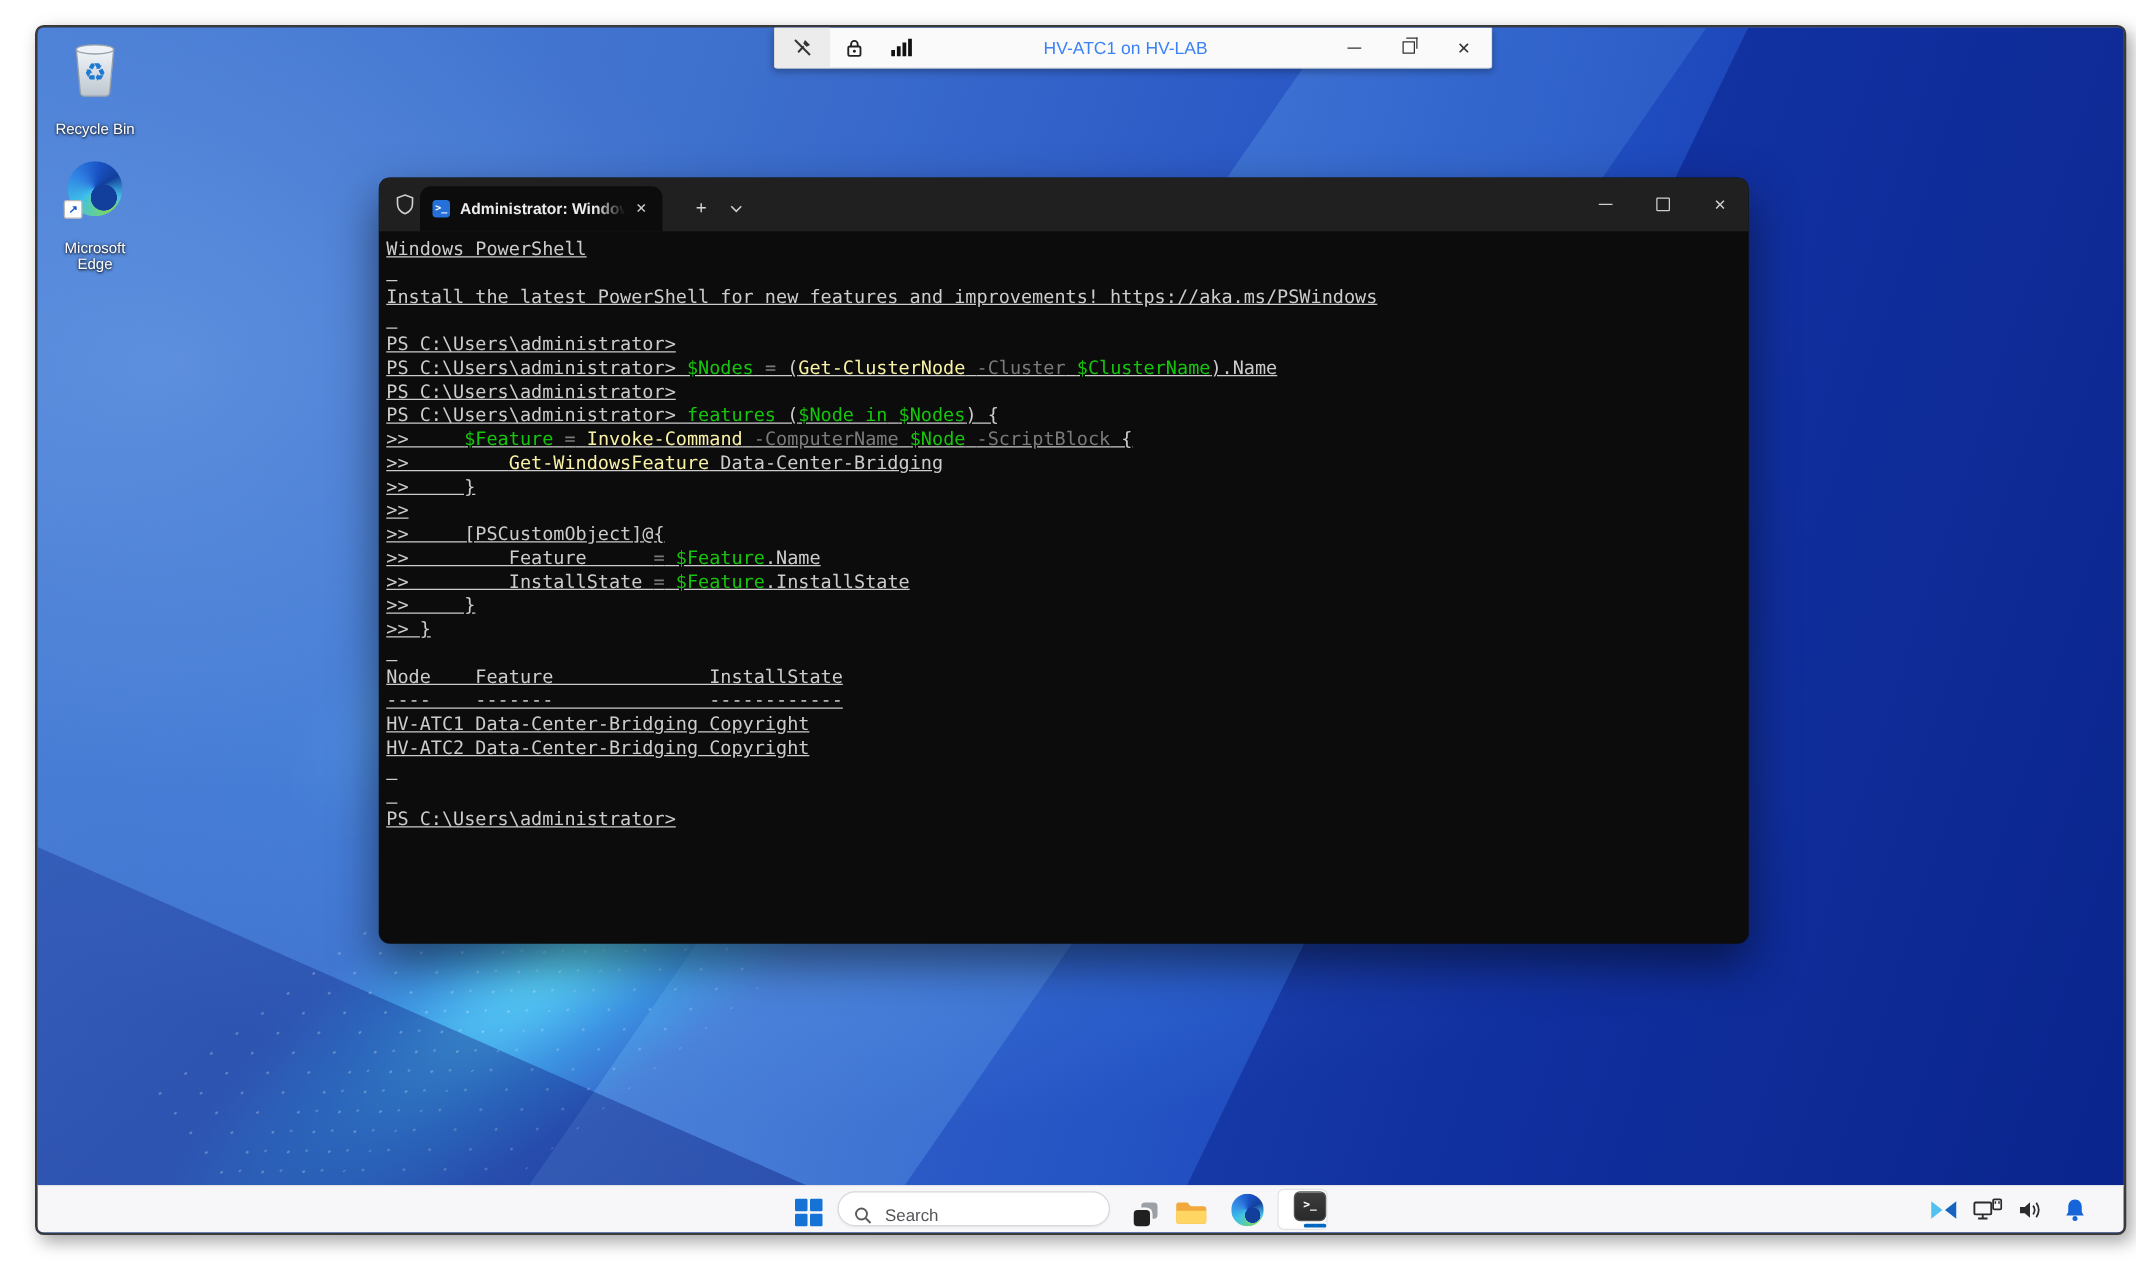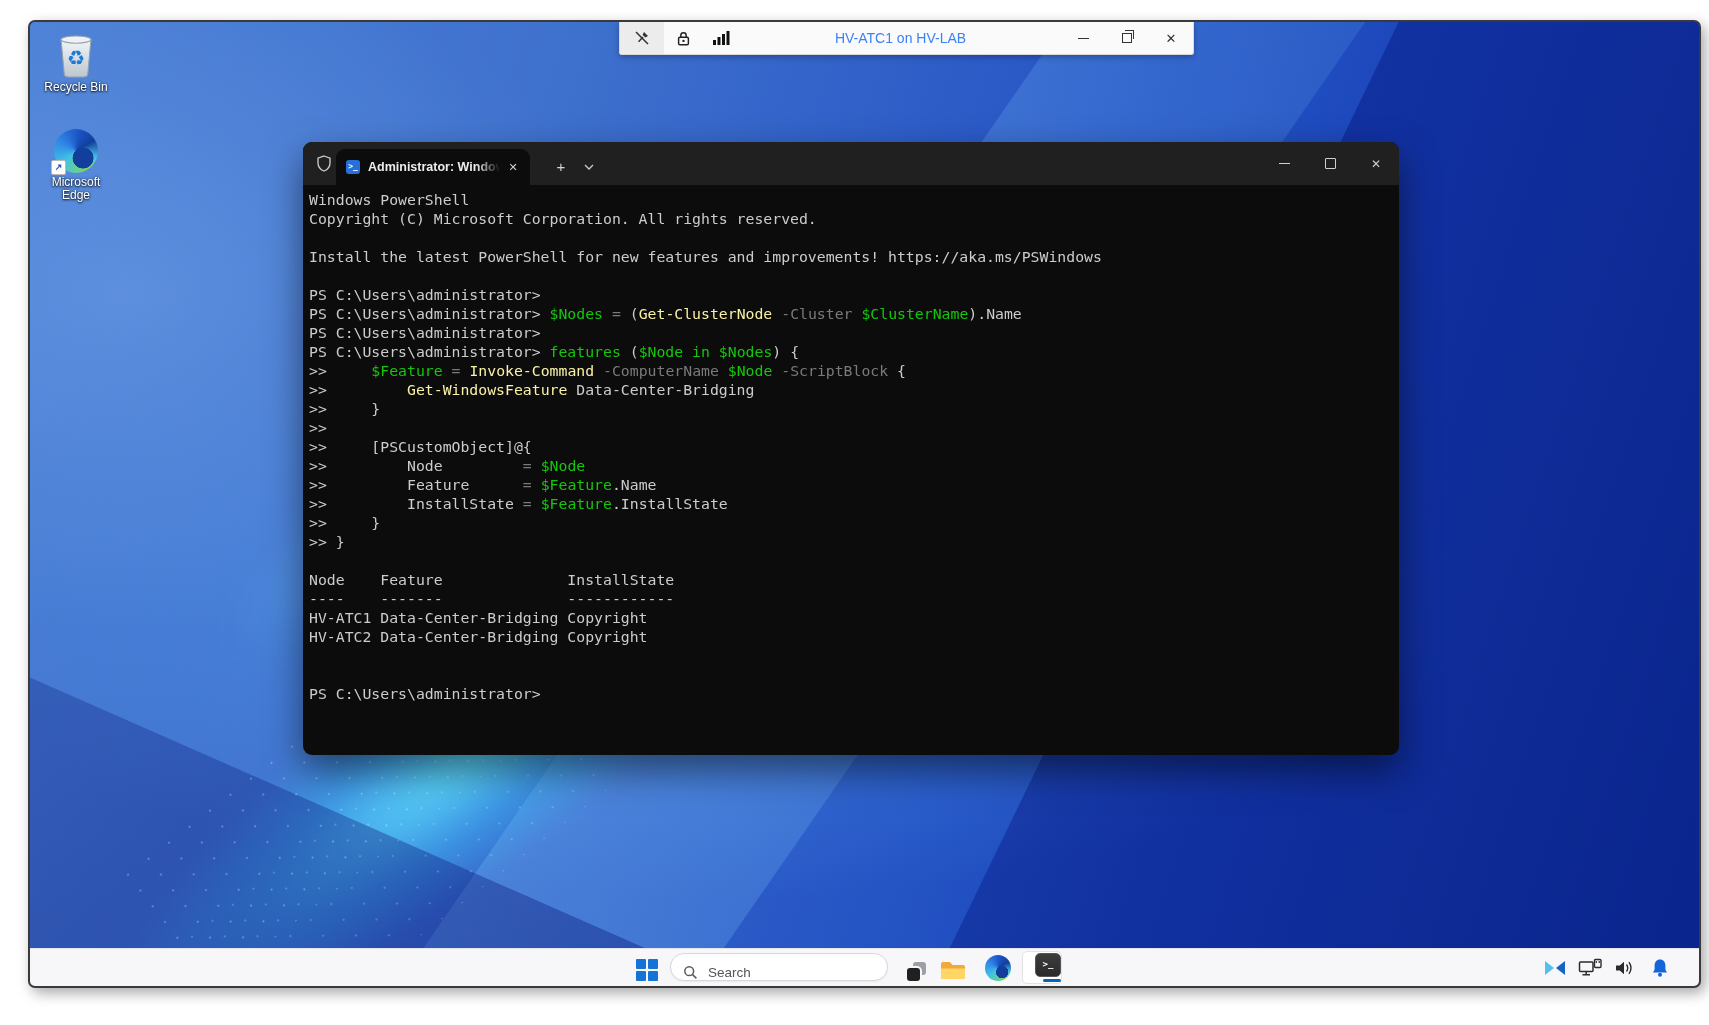--- a/index.html
+++ b/index.html
@@ -47,21 +47,21 @@
   .vm-title{flex:1;display:flex;align-items:center;justify-content:center;
     font-size:14px;color:#3b82f6;}
   .vm-ctl{width:44px;font-size:13px;color:#333;}
   .glyph-min{display:block;width:11px;height:0;border-top:1.6px solid #333;}
   .glyph-restore{position:relative;display:block;width:8px;height:8px;border:1.4px solid #333;background:#fafafa;}
   .glyph-restore::before{content:"";position:absolute;left:2px;top:-4px;width:8px;height:8px;
     border:1.4px solid #333;border-left:none;border-bottom:none;}
   
   .dicon{position:absolute;width:76px;text-align:center;cursor:default;}
   .dicon .art{height:48px;display:flex;align-items:flex-end;justify-content:center;}
-  .dlabel{margin-top:3px;font-size:12px;line-height:13px;color:#fff;
+  .dlabel{margin-top:19px;font-size:12px;line-height:13px;color:#fff;
     text-shadow:0 1px 2px rgba(0,0,0,.85),0 0 3px rgba(0,0,0,.6);}
   .di-recycle{left:8px;top:8px;}
   .di-edge{left:8px;top:103px;}
   .edge-orb{position:relative;width:44px;height:44px;border-radius:50%;
     background:
       radial-gradient(circle at 66% 66%, #123f9c 0 25%, rgba(0,0,0,0) 26%),
       conic-gradient(from 140deg,#7ed957,#3fc1e9 90deg,#2f7fe3 170deg,#1a53c4 230deg,#123f9c 280deg,#49c1ea 330deg,#7ed957 360deg);}
   .shortcut-arrow{position:absolute;left:-3px;bottom:-2px;width:13px;height:13px;background:#fff;
     border:1px solid #b9b9b9;border-radius:2px;font-size:9px;line-height:12px;color:#1a56c8;
     text-align:center;font-weight:bold;}
@@ -84,21 +84,21 @@
   .t-newtab{margin:0 0 7px 18px;width:26px;height:24px;border:none;background:transparent;
     color:#d6d6d6;font-size:15px;padding:0;border-radius:4px;}
   .t-dropdown{margin:0 0 7px 2px;width:26px;height:24px;border:none;background:transparent;padding:0;}
   .t-spacer{flex:1;}
   .t-ctl{width:46px;height:43px;border:none;background:transparent;display:flex;
     align-items:center;justify-content:center;padding:0;color:#cfcfcf;font-size:12px;}
   .tg-min{display:block;width:11px;height:0;border-top:1.2px solid #cfcfcf;}
   .tg-max{display:block;width:9px;height:9px;border:1.2px solid #cfcfcf;border-radius:1px;}
   .t-body{padding:5px 0 0 6px;font-family:"DejaVu Sans Mono",monospace;font-size:14.8px;
     color:var(--t-fg,#ccc);cursor:text;}
-  .tline{white-space:pre;line-height:19px;height:19px;}
+  .tline{white-space:pre;line-height:19px;height:19px;text-decoration:underline;}
   .tc-fg{color:var(--t-fg,#cccccc);}
   .tc-grn{color:var(--t-grn,#16c60c);}
   .tc-yel{color:var(--t-yel,#f9f1a5);}
   .tc-blu{color:var(--t-blu,#3a96dd);}
   .tc-gry{color:var(--t-gry,#7a7a7a);}
   
   .taskbar{position:absolute;left:0;right:0;bottom:0;height:37px;background:#f7f7fa;
     border-top:1px solid #e4e4e7;z-index:50;}
   .tb{position:absolute;border:none;background:transparent;padding:0;display:flex;
     align-items:flex-end;justify-content:center;}
@@ -237,34 +237,32 @@
         </button>
         <button class="t-ctl">
           <span class="tg-max"></span>
         </button>
         <button class="t-ctl">
           <span>✕</span>
         </button>
       </div>
       <div class="t-body">
           <div class="tline"><span class="tc-fg">Windows PowerShell</span></div>
-          <div class="tline"><span class="tc-fg">Copyright (C) Microsoft Corporation. All rights reserved.</span></div>
           <div class="tline">&nbsp;</div>
           <div class="tline"><span class="tc-fg">Install the latest PowerShell for new features and improvements! https://aka.ms/PSWindows</span></div>
           <div class="tline">&nbsp;</div>
           <div class="tline"><span class="tc-fg">PS C:\Users\administrator&gt;</span></div>
           <div class="tline"><span class="tc-fg">PS C:\Users\administrator&gt; </span><span class="tc-grn">$Nodes</span><span class="tc-fg"> </span><span class="tc-gry">=</span><span class="tc-fg"> (</span><span class="tc-yel">Get-ClusterNode</span><span class="tc-fg"> </span><span class="tc-gry">-Cluster</span><span class="tc-fg"> </span><span class="tc-grn">$ClusterName</span><span class="tc-fg">).Name</span></div>
           <div class="tline"><span class="tc-fg">PS C:\Users\administrator&gt;</span></div>
           <div class="tline"><span class="tc-fg">PS C:\Users\administrator&gt; </span><span class="tc-grn">features</span><span class="tc-fg"> (</span><span class="tc-grn">$Node</span><span class="tc-fg"> </span><span class="tc-grn">in</span><span class="tc-fg"> </span><span class="tc-grn">$Nodes</span><span class="tc-fg">) {</span></div>
           <div class="tline"><span class="tc-fg">&gt;&gt;     </span><span class="tc-grn">$Feature</span><span class="tc-fg"> </span><span class="tc-gry">=</span><span class="tc-fg"> </span><span class="tc-yel">Invoke-Command</span><span class="tc-fg"> </span><span class="tc-gry">-ComputerName</span><span class="tc-fg"> </span><span class="tc-grn">$Node</span><span class="tc-fg"> </span><span class="tc-gry">-ScriptBlock</span><span class="tc-fg"> {</span></div>
           <div class="tline"><span class="tc-fg">&gt;&gt;         </span><span class="tc-yel">Get-WindowsFeature</span><span class="tc-fg"> Data-Center-Bridging</span></div>
           <div class="tline"><span class="tc-fg">&gt;&gt;     }</span></div>
           <div class="tline"><span class="tc-fg">&gt;&gt;</span></div>
           <div class="tline"><span class="tc-fg">&gt;&gt;     [PSCustomObject]@{</span></div>
-          <div class="tline"><span class="tc-fg">&gt;&gt;         Node         </span><span class="tc-gry">=</span><span class="tc-fg"> </span><span class="tc-grn">$Node</span></div>
           <div class="tline"><span class="tc-fg">&gt;&gt;         Feature      </span><span class="tc-gry">=</span><span class="tc-fg"> </span><span class="tc-grn">$Feature</span><span class="tc-fg">.Name</span></div>
           <div class="tline"><span class="tc-fg">&gt;&gt;         InstallState </span><span class="tc-gry">=</span><span class="tc-fg"> </span><span class="tc-grn">$Feature</span><span class="tc-fg">.InstallState</span></div>
           <div class="tline"><span class="tc-fg">&gt;&gt;     }</span></div>
           <div class="tline"><span class="tc-fg">&gt;&gt; }</span></div>
           <div class="tline">&nbsp;</div>
           <div class="tline"><span class="tc-fg">Node    Feature              InstallState</span></div>
           <div class="tline"><span class="tc-fg">----    -------              ------------</span></div>
           <div class="tline"><span class="tc-fg">HV-ATC1 Data-Center-Bridging Copyright</span></div>
           <div class="tline"><span class="tc-fg">HV-ATC2 Data-Center-Bridging Copyright</span></div>
           <div class="tline">&nbsp;</div>

